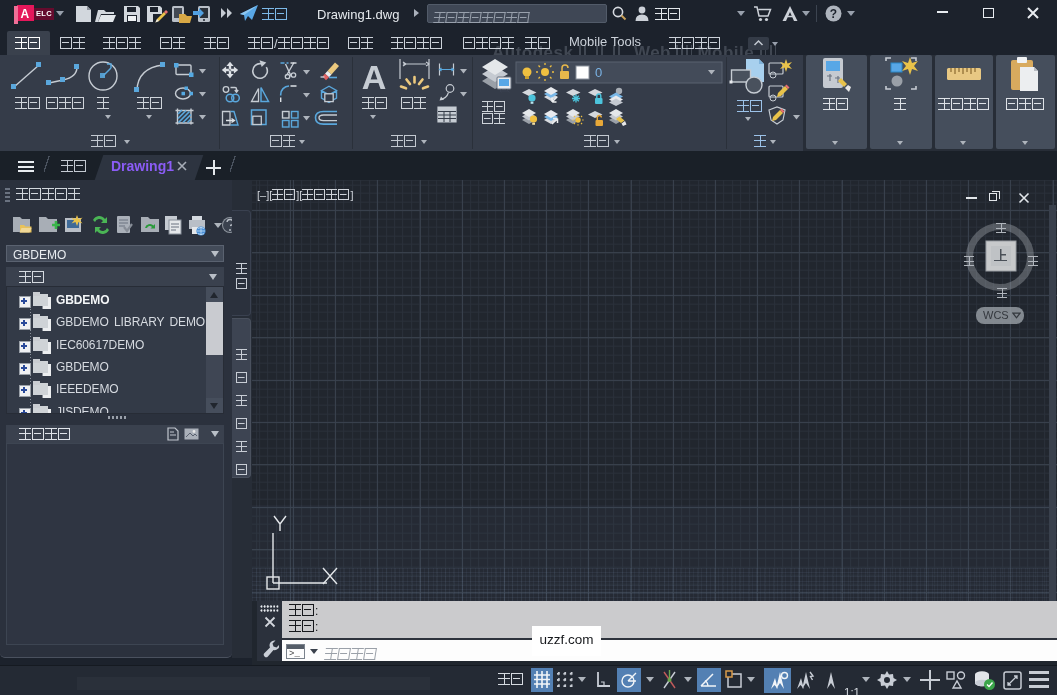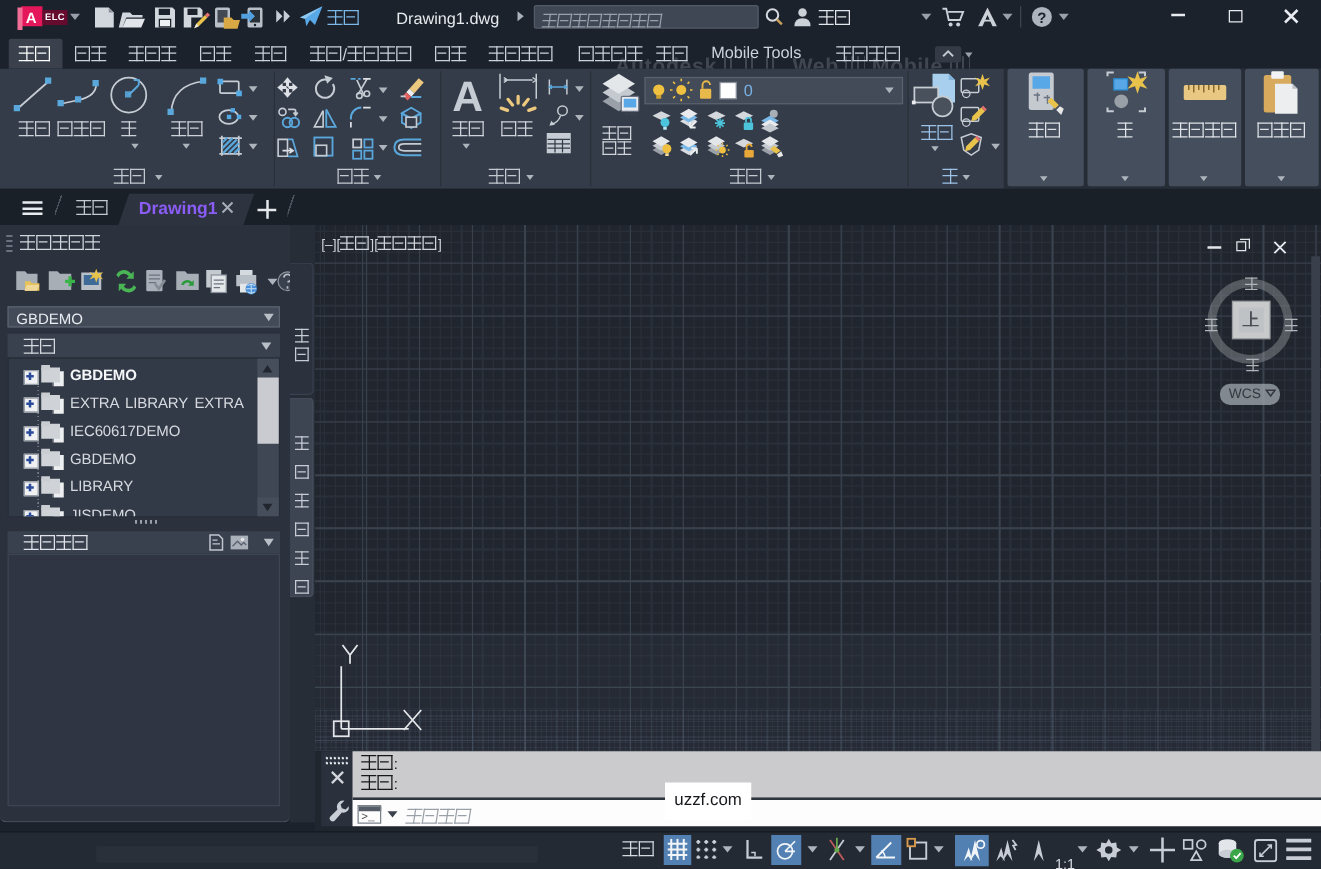--- a/index.html
+++ b/index.html
@@ -498,24 +498,24 @@
         <circle cx="10" cy="3.5" r="1.4" fill="#e8e8e8"></circle>
       </svg>
     <div class="abs" style="left:205px;top:6px;width:0;height:0;border:4.5px solid transparent;border-top:6px solid #b9bfc7"></div>
   </div>
 
   <div class="abs" style="left:6px;top:263px;width:218px;height:202px;background:#2f3542;border:1px solid #3d4552"></div>
 </div>
 
 <div class="abs" id="treerows" style="left:7px;top:287px;width:198px;height:126px;overflow:hidden;font-size:12px;letter-spacing:-0.1px;word-spacing:2px;color:#d6dae0">
   <div class="abs row" style="top:6px"><b style="color:#f4f6f8">GBDEMO</b></div>
-  <div class="abs row" style="top:28px">EXTRA LIBRARY EXTRA</div>
+  <div class="abs row" style="top:28px">GBDEMO LIBRARY DEMO</div>
   <div class="abs row" style="top:51px">IEC60617DEMO</div>
   <div class="abs row" style="top:73px">GBDEMO</div>
-  <div class="abs row" style="top:95px">LIBRARY</div>
+  <div class="abs row" style="top:95px">IEEEDEMO</div>
   <div class="abs row" style="top:118px">JISDEMO</div>
 </div>
 
 <div class="abs" id="vstrip" style="left:232px;top:180px;width:20px;height:478px;background:#272d37">
   <div class="abs" style="left:0;top:30px;width:19px;height:106px;background:#2b313d;border:1px solid #3a4150;border-left:none;border-radius:0 4px 4px 0">
     <div style="margin-top:52px;text-align:center;color:#c8cdd5">
         <i class="c" style="display:block;margin:2px auto"></i>
         <i class="d" style="display:block;margin:4px auto"></i>
       </div>
   </div>

